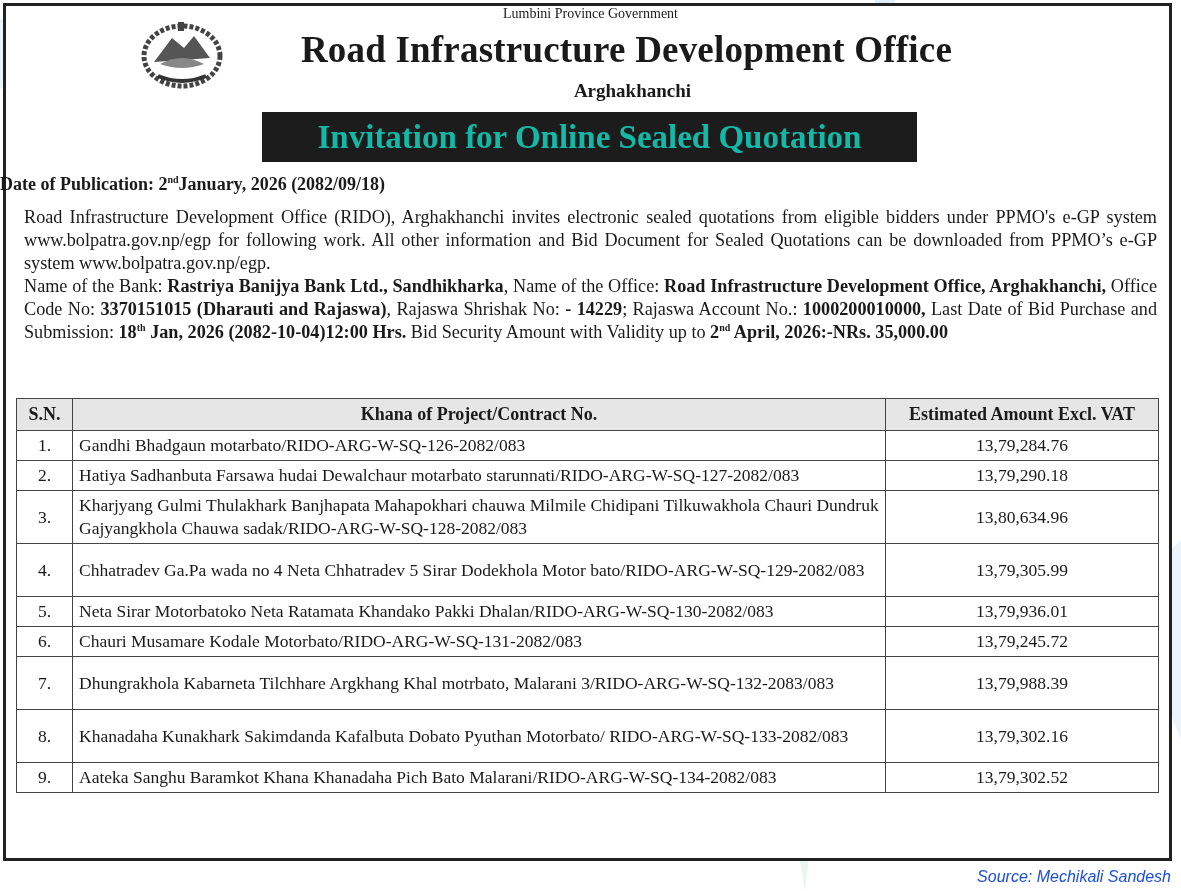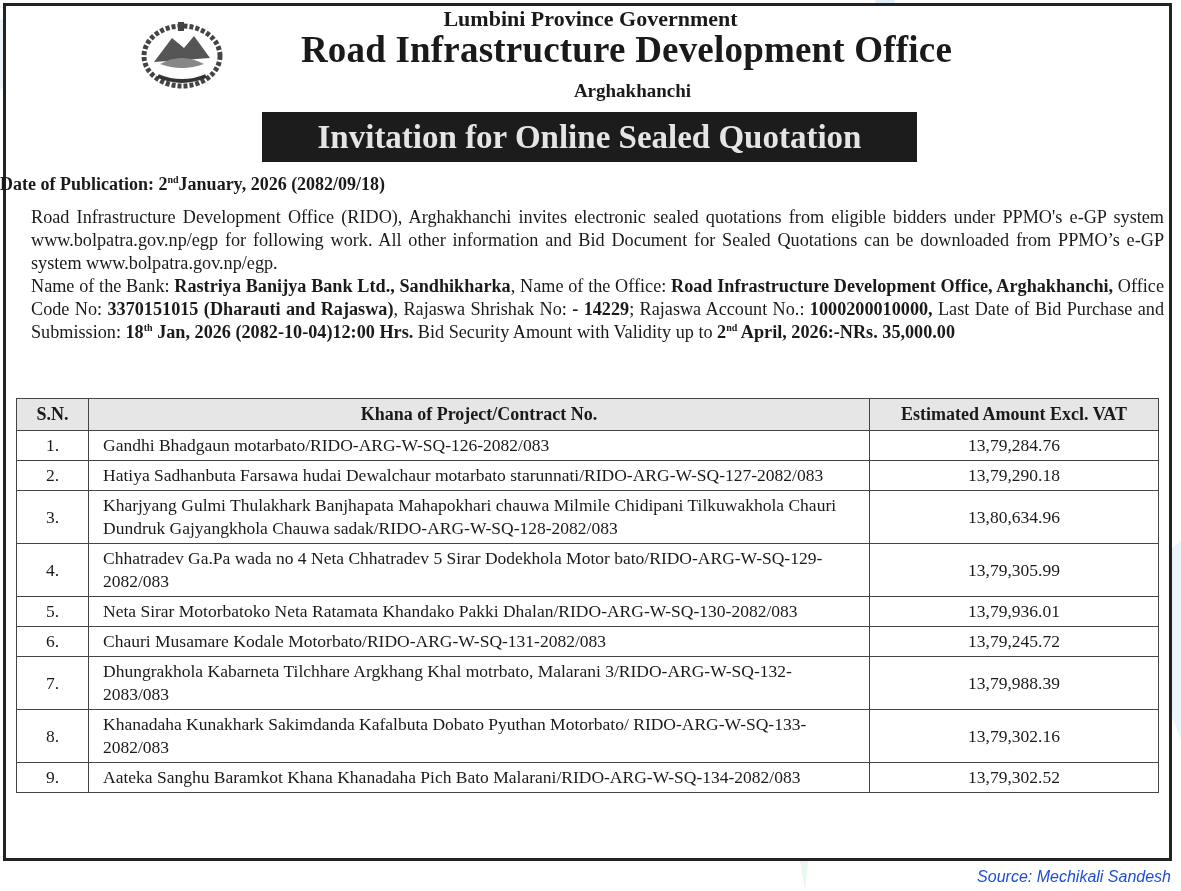--- a/index.html
+++ b/index.html
@@ -4,39 +4,39 @@
 <style>
   html, body { margin: 0; padding: 0; }
   body {
     width: 1181px; height: 891px; background: #ffffff; position: relative; overflow: hidden;
     font-family: "Liberation Serif", "DejaVu Serif", serif; color: #1a1a1a;
   }
   .frame {
     position: absolute; left: 3px; top: 3px; width: 1169px; height: 858px;
     border: 3px solid #222; box-sizing: border-box; background: #fff;
   }
-  .gov { position: absolute; left: 0; width: 100%; top: 6px; text-align: center; font-weight: bold; font-size: 22px; }
+  .gov { position: absolute; left: 0; width: 100%; top: 6px; text-align: center; font-weight: normal; font-size: 14px; }
   .office { position: absolute; left: 0; width: 100%; top: 28px; text-align: center; font-weight: bold; font-size: 37px; letter-spacing: 0.2px; padding-left: 36px; }
   .district { position: absolute; left: 0; width: 100%; top: 80px; text-align: center; font-weight: bold; font-size: 19px; margin-left: 42px; }
   .logo { position: absolute; left: 138px; top: 18px; width: 88px; height: 72px; }
   .banner {
     position: absolute; left: 262px; top: 112px; width: 655px; height: 50px; background: #1c1c1c;
-    color: #e5e5e5; font-weight: bold; font-size: 33px; text-align: center; line-height: 50px;
+    color: #14b8a6; font-weight: bold; font-size: 33px; text-align: center; line-height: 50px;
   }
   .pubdate { position: absolute; left: 0; width: 100%; top: 174px; text-align: left; font-weight: bold; font-size: 18px; }
   .body-text {
-    position: absolute; left: 24px; top: 206px; width: 1133px; font-size: 18.2px; line-height: 23px; text-align: justify; margin-left: 7px;
+    position: absolute; left: 24px; top: 206px; width: 1133px; font-size: 18.2px; line-height: 23px; text-align: justify;
   }
   .body-text p { margin: 0; }
   .body-text b { font-weight: bold; }
   sup { font-size: 10px; vertical-align: 7px; line-height: 0; }
   table.items {
     position: absolute; left: 16px; top: 398px; width: 1143px; border-collapse: collapse; font-size: 17.5px;
   }
-  table.items th, table.items td { border: 1.5px solid #444; padding: 0 14px; margin-top: 36px; }
+  table.items th, table.items td { border: 1.5px solid #444; padding: 0 6px; margin-top: 36px; }
   table.items th { background: #e6e6e6; font-weight: bold; height: 31px; font-size: 18px; }
   table.items td.sn { text-align: center; width: 43px; }
   table.items td.amt { text-align: center; width: 260px; }
   table.items td.name { line-height: 23px; padding-top: 2px; padding-bottom: 2px; }
   tr.r1 td { height: 25px; }
   tr.r2 td { height: 48px; }
   .source { position: absolute; right: 10px; top: 868px; font-family: "Liberation Sans", "DejaVu Sans", sans-serif; font-style: italic; font-size: 16px; color: #1d4ed8; }
   .wm { position: absolute; pointer-events: none; }
 </style>
 </head>

